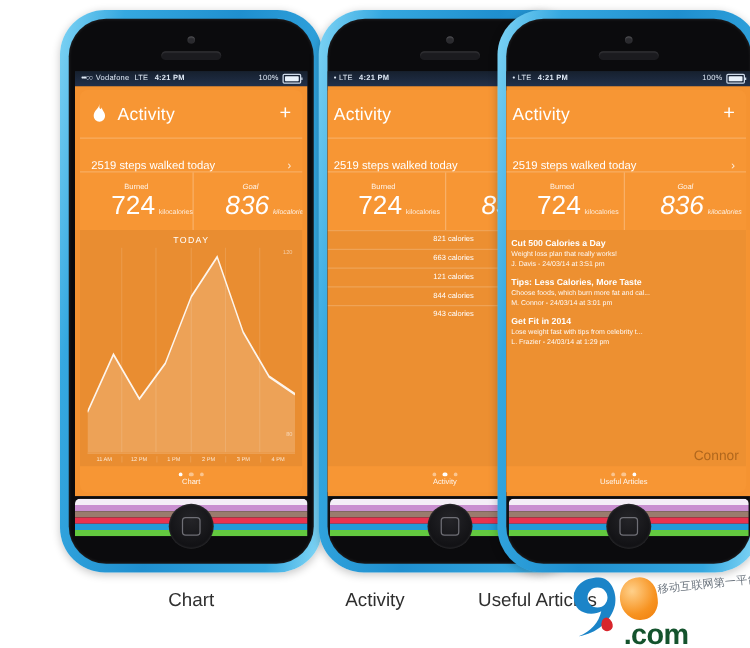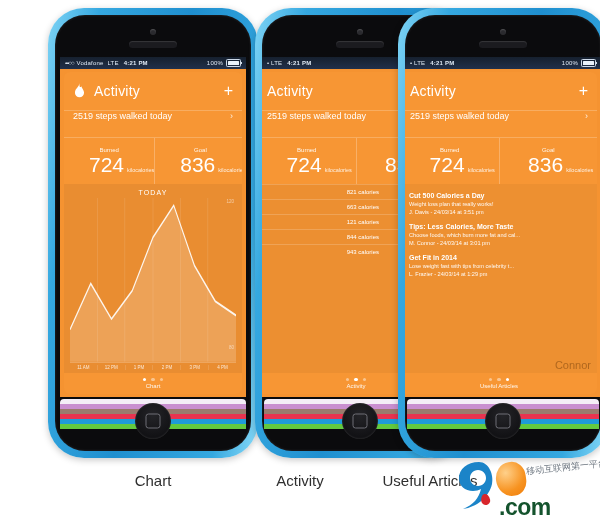--- a/index.html
+++ b/index.html
@@ -79,30 +79,30 @@
 
   .apphead{
     height:38px;display:flex;align-items:center;padding:0 9px;flex:0 0 auto;
     color:#fff;
   }
   .flame{width:13px;height:17px;margin-right:8px;flex:0 0 auto;}
   .apptitle{font-size:14px;letter-spacing:.2px;color:#fff;}
   .plus{margin-left:auto;font-size:16px;line-height:1;color:#fff;font-weight:300;}
 
   .steprow{
-    height:26px;display:flex;align-items:flex-start;padding:0 9px;flex:0 0 auto;
+    height:26px;display:flex;align-items:flex-end;padding:0 9px;flex:0 0 auto;
     border-top:1px solid rgba(255,255,255,.22);
     border-bottom:1px solid rgba(255,255,255,.22);
     color:#fff;font-size:9px;
   }
   .steprow .chev{margin-left:auto;font-size:9px;opacity:.85;}
 
   .stats{display:flex;flex:0 0 auto;height:46px;color:#fff;}
   .stat{flex:1;display:flex;flex-direction:column;align-items:center;justify-content:center;}
-  .stat + .stat{border-left:1px solid rgba(255,255,255,.25);}
+  .stat + .stat{border-left:1px solid rgba(255,255,255,.25);font-style:italic;}
   .stat .lbl{font-size:6px;opacity:.9;margin-bottom:1px;}
   .stat .valrow{display:flex;align-items:baseline;margin-left:25px;}
   .stat .val{font-size:21px;font-weight:300;line-height:1;}
   .stat .unit{font-size:5.5px;opacity:.85;margin-left:3px;}
 
   
   .chartpanel{
     flex:1 1 auto;background:rgba(0,0,0,.055);position:relative;
     display:flex;flex-direction:column;
   }

